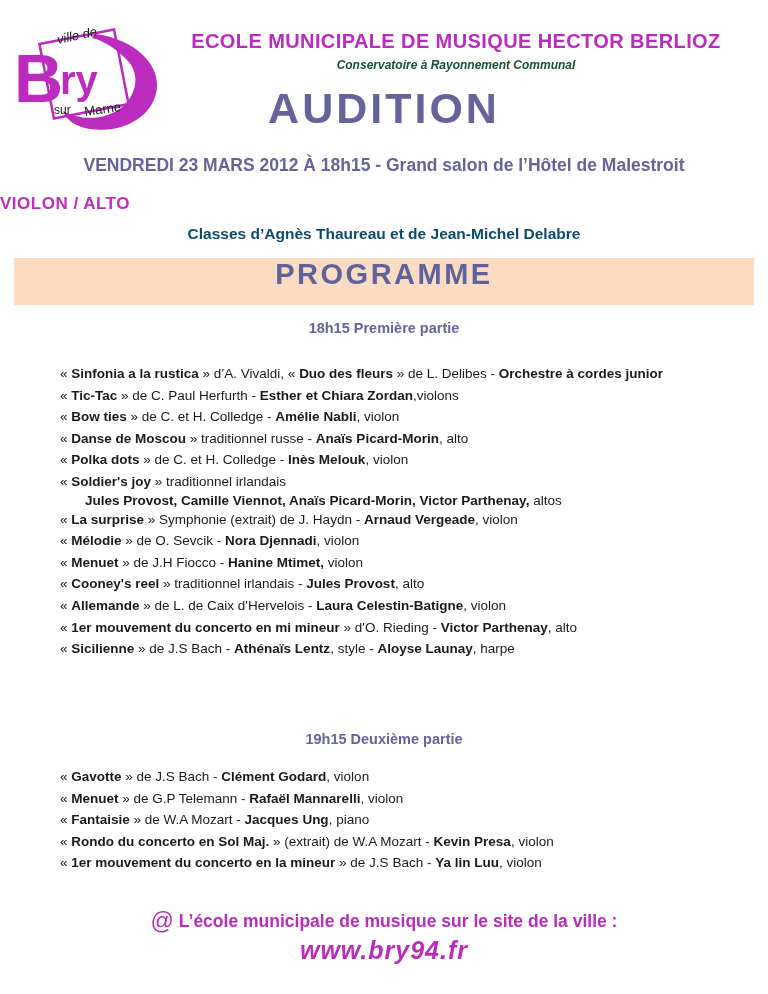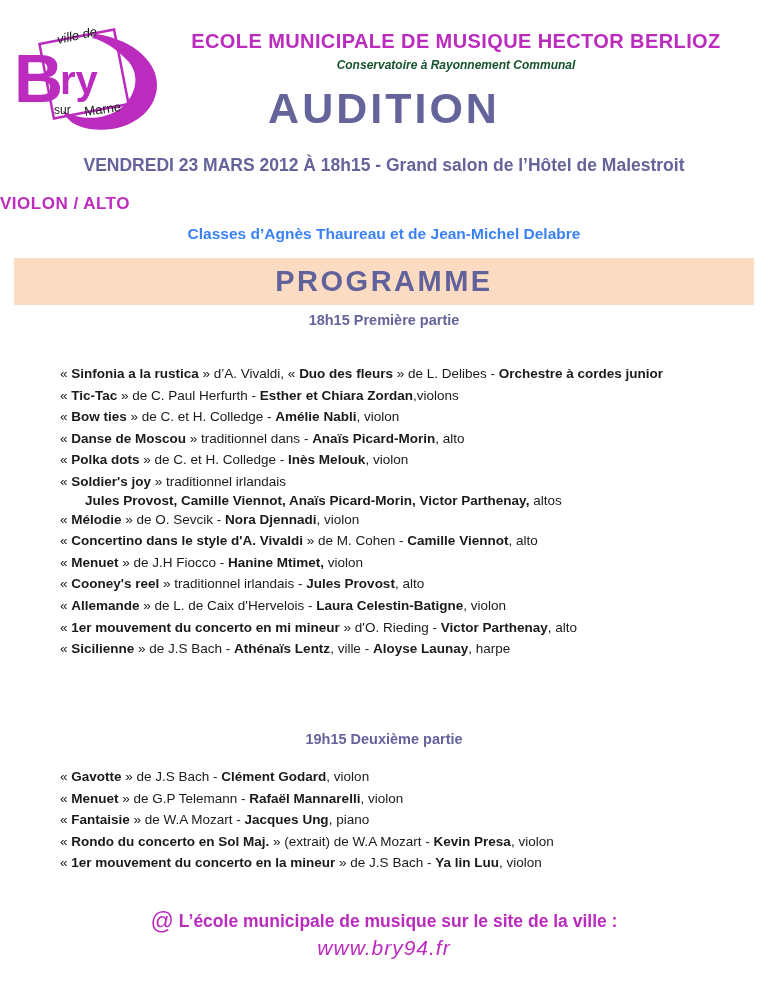--- a/index.html
+++ b/index.html
@@ -37,41 +37,41 @@
     color:#64649B;
   }
   .instruments {
     position:absolute; left:0; right:0; top:194px;
     text-align:left; font-size:17px; font-weight:bold; letter-spacing:.5px;
     color:#BE2DBE;
   }
   .classes {
     position:absolute; left:0; right:0; top:225px;
     text-align:center; font-size:15.5px; font-weight:bold;
-    color:#3b82f6;
+    color:#0c4a6e;
   }
 
   
   .banner {
     position:absolute; left:14px; right:14px; top:258px; height:47px;
     background:#FBDCC2;
-    display:flex; align-items:center; justify-content:center;
+    display:flex; align-items:flex-start; justify-content:center;
   }
   .banner-label {
     font-size:29px; font-weight:bold; letter-spacing:2.5px;
     color:#61619B;
   }
 
   
   .part-heading {
     position:absolute; left:0; right:0;
     text-align:center; font-size:14.5px; font-weight:bold;
     color:#64649B;
   }
-  .part1-heading { top:312px; }
+  .part1-heading { top:320px; }
   .part2-heading { top:731px; }
 
   .program-list { position:absolute; left:60px; right:10px; }
   .part1-list { top:363px; }
   .part2-list { top:766px; }
 
   .line {
     font-size:13.5px; line-height:21.6px;
     white-space:nowrap; color:#1a1a1a;
   }
@@ -80,21 +80,21 @@
 
   
   .footer-line1 {
     position:absolute; left:0; right:0; top:908px;
     text-align:center; font-size:17.5px; font-weight:bold;
     color:#BA2BBE;
   }
   .footer-line1 .at { font-size:23px; font-weight:normal; vertical-align:-2px; }
   .footer-url {
     position:absolute; left:0; right:0; top:936px;
-    text-align:center; font-size:21px; font-weight:normal; font-style:italic;
+    text-align:center; font-size:25px; font-weight:bold; font-style:italic;
     letter-spacing:1px;
     color:#BA2BBE;
   }
 </style>
 </head>
 <body>
 
 <div class="logo">
   <svg width="152" height="122" viewBox="0 0 152 122">
 
@@ -119,31 +119,31 @@
 
 <div class="banner">
   <span class="banner-label">PROGRAMME</span>
 </div>
 
 <div class="part-heading part1-heading">18h15 Première partie</div>
 <div class="program-list part1-list">
     <div class="line"><span>« </span><span class="b">Sinfonia a la rustica</span><span> » d’A. Vivaldi, « </span><span class="b">Duo des fleurs</span><span> » de L. Delibes - </span><span class="b">Orchestre à cordes junior</span></div>
     <div class="line"><span>« </span><span class="b">Tic-Tac</span><span> » de C. Paul Herfurth - </span><span class="b">Esther et Chiara Zordan</span><span>,violons</span></div>
     <div class="line"><span>« </span><span class="b">Bow ties</span><span> » de C. et H. Colledge - </span><span class="b">Amélie Nabli</span><span>, violon</span></div>
-    <div class="line"><span>« </span><span class="b">Danse de Moscou</span><span> » traditionnel dans - </span><span class="b">Anaïs Picard-Morin</span><span>, alto</span></div>
+    <div class="line"><span>« </span><span class="b">Danse de Moscou</span><span> » traditionnel russe - </span><span class="b">Anaïs Picard-Morin</span><span>, alto</span></div>
     <div class="line"><span>« </span><span class="b">Polka dots</span><span> » de C. et H. Colledge - </span><span class="b">Inès Melouk</span><span>, violon</span></div>
     <div class="line"><span>« </span><span class="b">Soldier's joy</span><span> » traditionnel irlandais</span></div>
     <div class="line indent"><span class="b">Jules Provost, Camille Viennot, Anaïs Picard-Morin, Victor Parthenay,</span><span> altos</span></div>
+    <div class="line"><span>« </span><span class="b">La surprise</span><span> » Symphonie (extrait) de J. Haydn - </span><span class="b">Arnaud Vergeade</span><span>, violon</span></div>
     <div class="line"><span>« </span><span class="b">Mélodie</span><span> » de O. Sevcik - </span><span class="b">Nora Djennadi</span><span>, violon</span></div>
-    <div class="line"><span>« </span><span class="b">Concertino dans le style d'A. Vivaldi</span><span> » de M. Cohen - </span><span class="b">Camille Viennot</span><span>, alto</span></div>
     <div class="line"><span>« </span><span class="b">Menuet</span><span> » de J.H Fiocco - </span><span class="b">Hanine Mtimet,</span><span> violon</span></div>
     <div class="line"><span>« </span><span class="b">Cooney's reel</span><span> » traditionnel irlandais - </span><span class="b">Jules Provost</span><span>, alto</span></div>
     <div class="line"><span>« </span><span class="b">Allemande</span><span> » de L. de Caix d'Hervelois - </span><span class="b">Laura Celestin-Batigne</span><span>, violon</span></div>
     <div class="line"><span>« </span><span class="b">1er mouvement du concerto en mi mineur</span><span> » d'O. Rieding - </span><span class="b">Victor Parthenay</span><span>, alto</span></div>
-    <div class="line"><span>« </span><span class="b">Sicilienne</span><span> » de J.S Bach - </span><span class="b">Athénaïs Lentz</span><span>, ville - </span><span class="b">Aloyse Launay</span><span>, harpe</span></div>
+    <div class="line"><span>« </span><span class="b">Sicilienne</span><span> » de J.S Bach - </span><span class="b">Athénaïs Lentz</span><span>, style - </span><span class="b">Aloyse Launay</span><span>, harpe</span></div>
   </div>
 
 <div class="part-heading part2-heading">19h15 Deuxième partie</div>
 <div class="program-list part2-list">
     <div class="line"><span>« </span><span class="b">Gavotte</span><span> » de J.S Bach - </span><span class="b">Clément Godard</span><span>, violon</span></div>
     <div class="line"><span>« </span><span class="b">Menuet</span><span> » de G.P Telemann - </span><span class="b">Rafaël Mannarelli</span><span>, violon</span></div>
     <div class="line"><span>« </span><span class="b">Fantaisie</span><span> » de W.A Mozart - </span><span class="b">Jacques Ung</span><span>, piano</span></div>
     <div class="line"><span>« </span><span class="b">Rondo du concerto en Sol Maj.</span><span> » (extrait) de W.A Mozart - </span><span class="b">Kevin Presa</span><span>, violon</span></div>
     <div class="line"><span>« </span><span class="b">1er mouvement du concerto en la mineur</span><span> » de J.S Bach - </span><span class="b">Ya lin Luu</span><span>, violon</span></div>
   </div>

